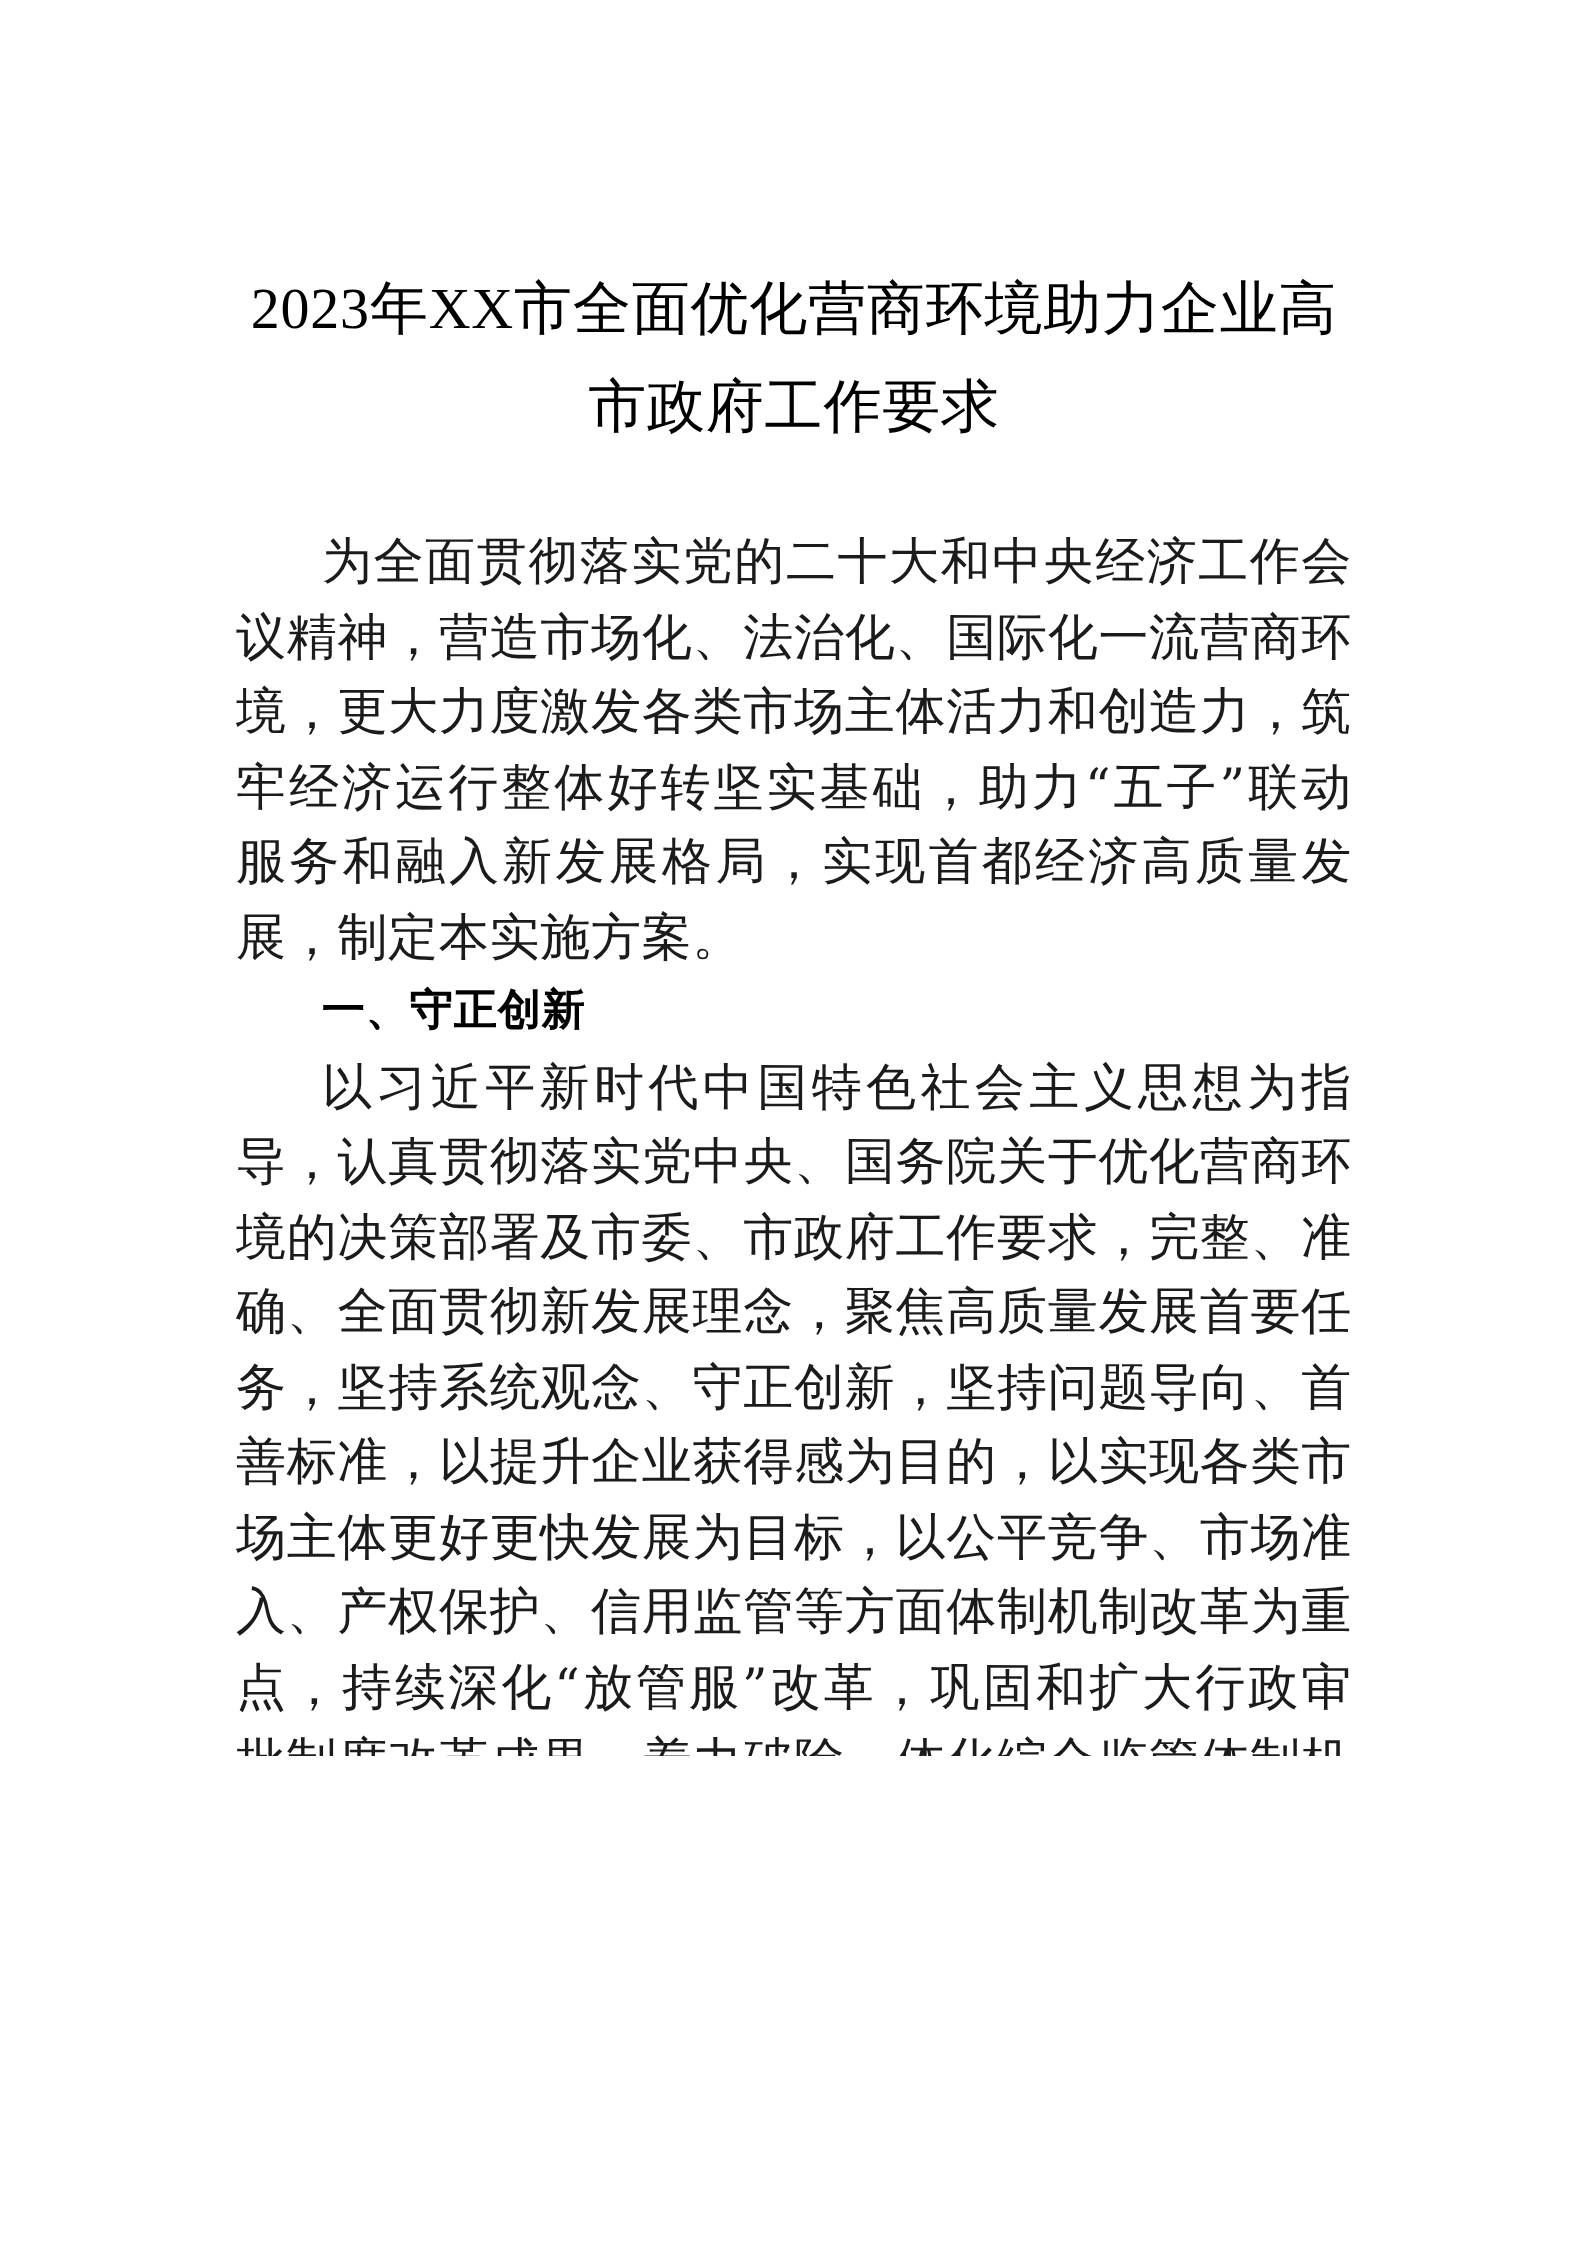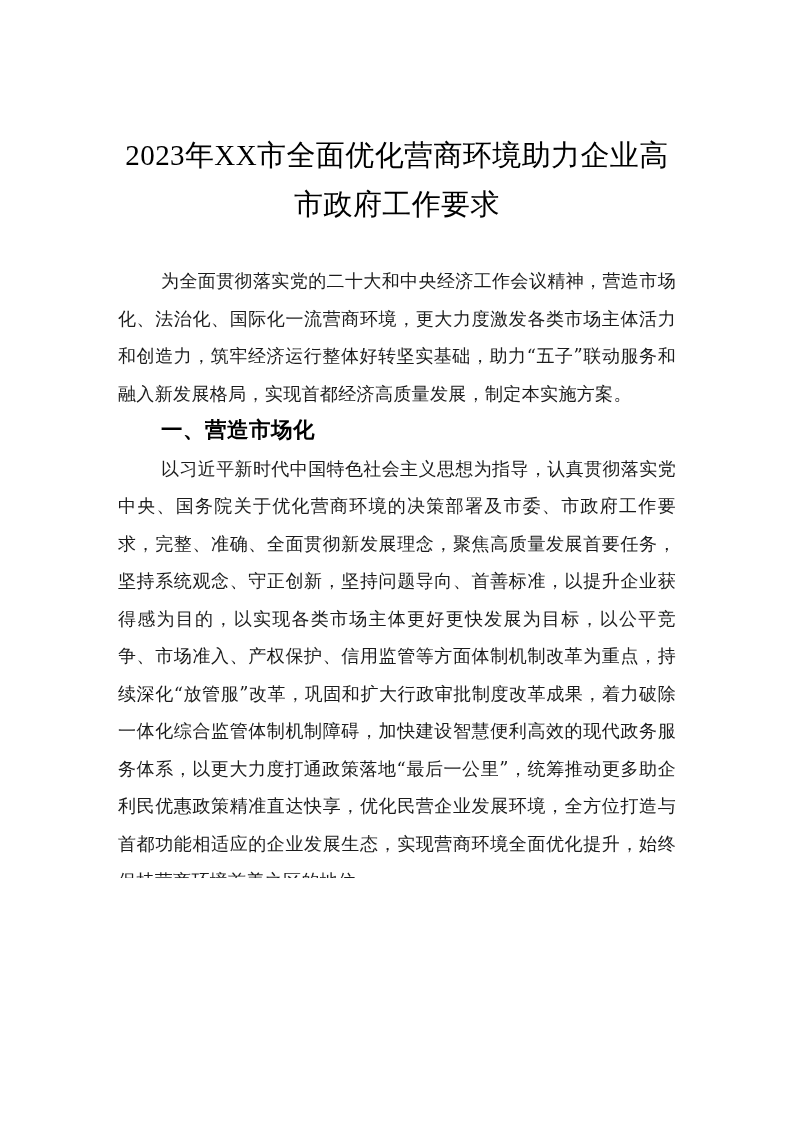--- a/index.html
+++ b/index.html
@@ -35,21 +35,21 @@
     letter-spacing: 0.4px;
     margin: 0;
     padding-top: 131px;
     font-weight: normal;
     word-break: break-all;
   }
 
   
   .body-para {
     font-family: "DejaVu Serif", "Liberation Serif", serif;
-    font-size: 18px;
+    font-size: 25px;
     line-height: 37.5px;
     color: #1b1b1b;
     text-align: justify;
     text-justify: inter-ideograph;
     text-indent: 43px;
     margin: 0;
     word-break: break-all;
     letter-spacing: 0.35px;
   }
 
@@ -79,18 +79,18 @@
 <div class="page">
   <div class="content">
 
     <h1 class="doc-title">
       <span>2023年XX市全面优化营商环境助力企业高</span><br>
       <span>市政府工作要求</span>
     </h1>
 
     <p id="para-intro" class="body-para">为全面贯彻落实党的二十大和中央经济工作会议精神，营造市场化、法治化、国际化一流营商环境，更大力度激发各类市场主体活力和创造力，筑牢经济运行整体好转坚实基础，助力“五子”联动服务和融入新发展格局，实现首都经济高质量发展，制定本实施方案。</p>
 
-    <h2 class="section-heading">一、营造市场化</h2>
+    <h2 class="section-heading">一、守正创新</h2>
 
     <p id="para-overall" class="body-para">以习近平新时代中国特色社会主义思想为指导，认真贯彻落实党中央、国务院关于优化营商环境的决策部署及市委、市政府工作要求，完整、准确、全面贯彻新发展理念，聚焦高质量发展首要任务，坚持系统观念、守正创新，坚持问题导向、首善标准，以提升企业获得感为目的，以实现各类市场主体更好更快发展为目标，以公平竞争、市场准入、产权保护、信用监管等方面体制机制改革为重点，持续深化“放管服”改革，巩固和扩大行政审批制度改革成果，着力破除一体化综合监管体制机制障碍，加快建设智慧便利高效的现代政务服务体系，以更大力度打通政策落地“最后一公里”，统筹推动更多助企利民优惠政策精准直达快享，优化民营企业发展环境，全方位打造与首都功能相适应的企业发展生态，实现营商环境全面优化提升，始终保持营商环境首善之区的地位。</p>
 
   </div>
 </div>
 
 </body></html>

